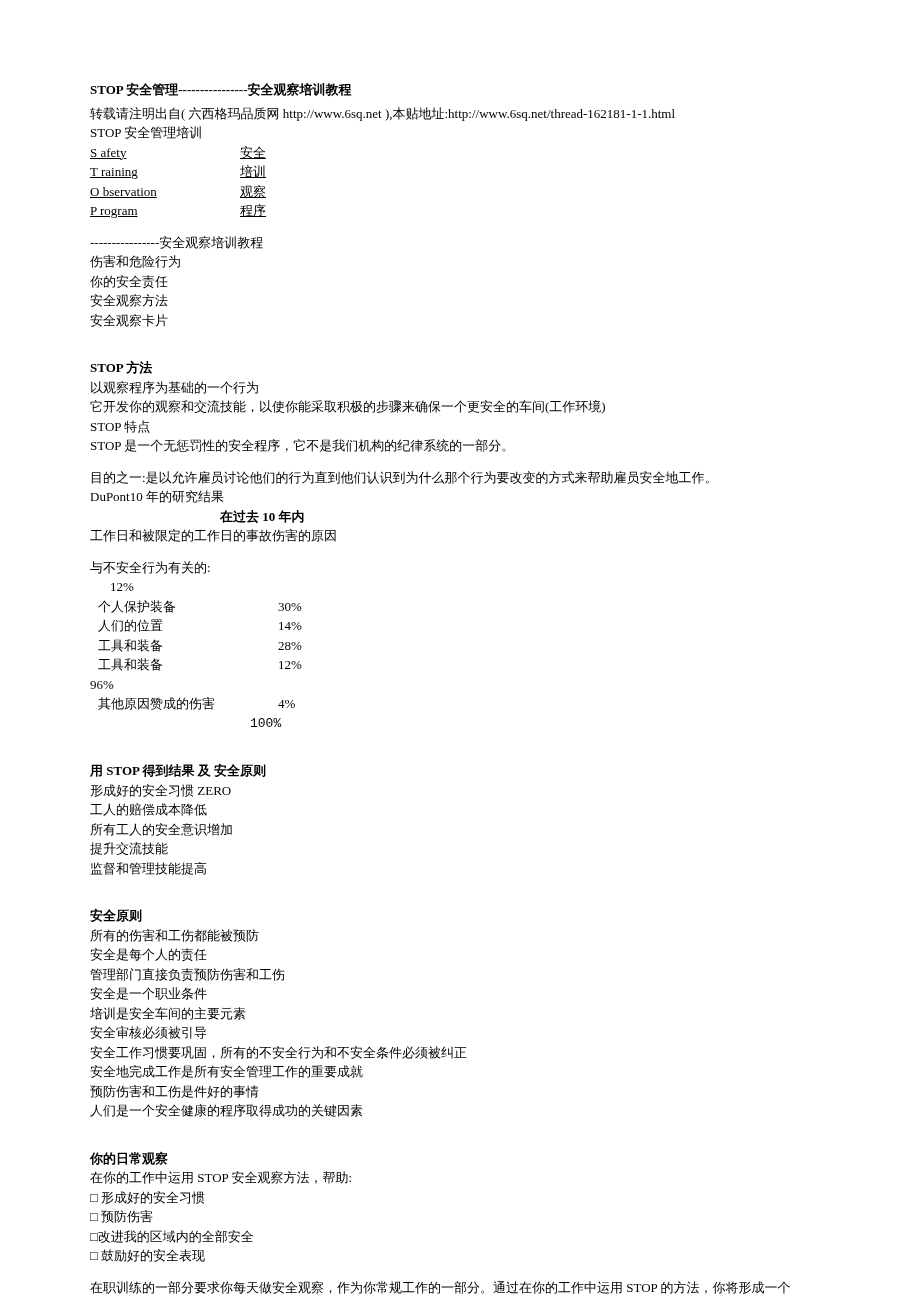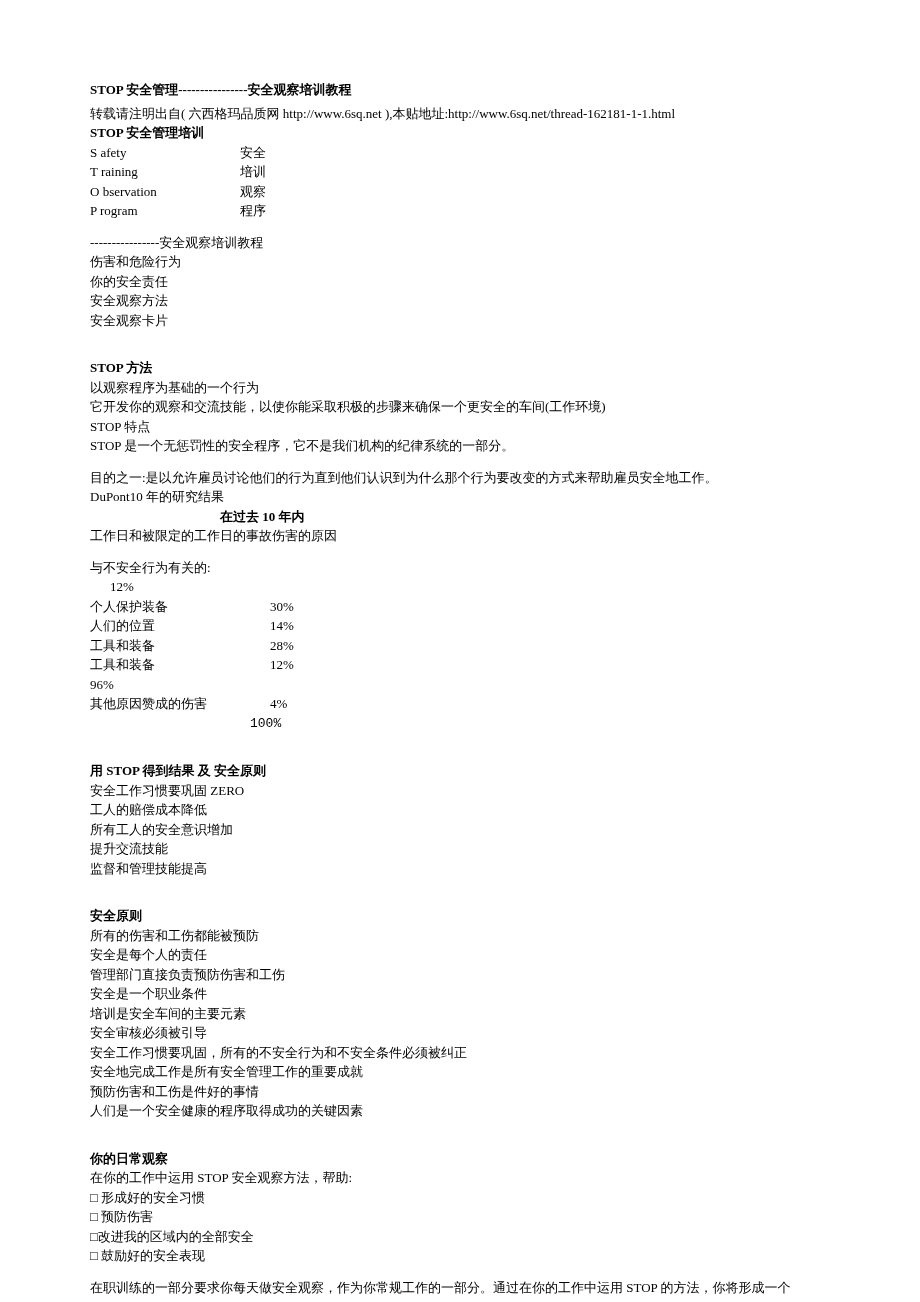--- a/index.html
+++ b/index.html
@@ -12,40 +12,42 @@
       padding: 80px 90px;
       width: 920px;
       box-sizing: border-box;
     }
     .title {
       text-align: left;
       font-weight: bold;
       margin-bottom: 4px;
     }
     .bold {
-      font-weight: bold;
+      font-weight: normal;
     }
     .section-heading {
       font-weight: bold;
       margin-top: 28px;
     }
     p {
       margin: 0;
     }
     .acronym-row {
       display: flex;
+      text-decoration: underline;
     }
     .acronym-left {
       width: 150px;
     }
     .stats-row {
       display: flex;
     }
     .stats-label {
       width: 180px;
+      margin-left: 8px;
     }
     .indent-12 {
       padding-left: 20px;
     }
     .indent-center {
       padding-left: 130px;
       font-weight: bold;
     }
     .total-row {
       padding-left: 160px;
@@ -121,21 +123,21 @@
 <div class="stats-row">
   <span>96%</span>
 </div>
 <div class="stats-row">
   <span class="stats-label">其他原因赞成的伤害</span>
   <span>4%</span>
 </div>
 <p class="total-row">100%</p>
 
 <p class="section-heading">用 STOP 得到结果  及  安全原则</p>
-<p>安全工作习惯要巩固 ZERO</p>
+<p>形成好的安全习惯 ZERO</p>
 <p>工人的赔偿成本降低</p>
 <p>所有工人的安全意识增加</p>
 <p>提升交流技能</p>
 <p>监督和管理技能提高</p>
 
 <p class="section-heading">安全原则</p>
 <p>所有的伤害和工伤都能被预防</p>
 <p>安全是每个人的责任</p>
 <p>管理部门直接负责预防伤害和工伤</p>
 <p>安全是一个职业条件</p>

